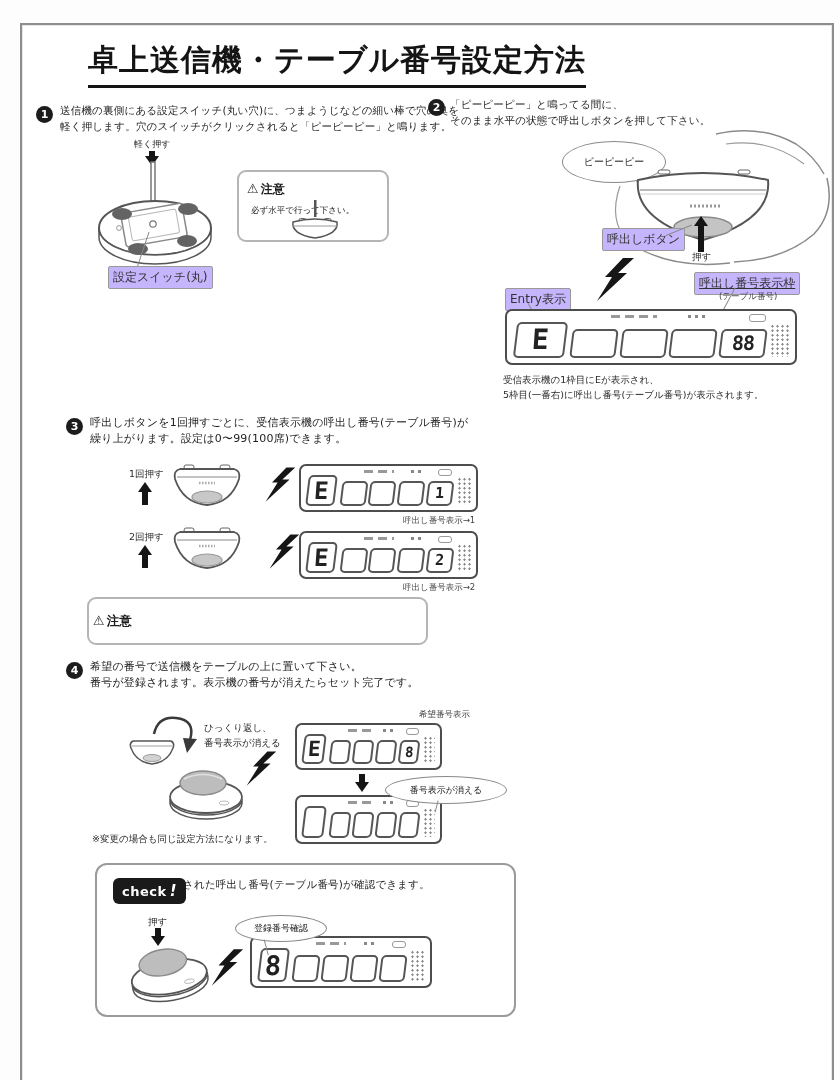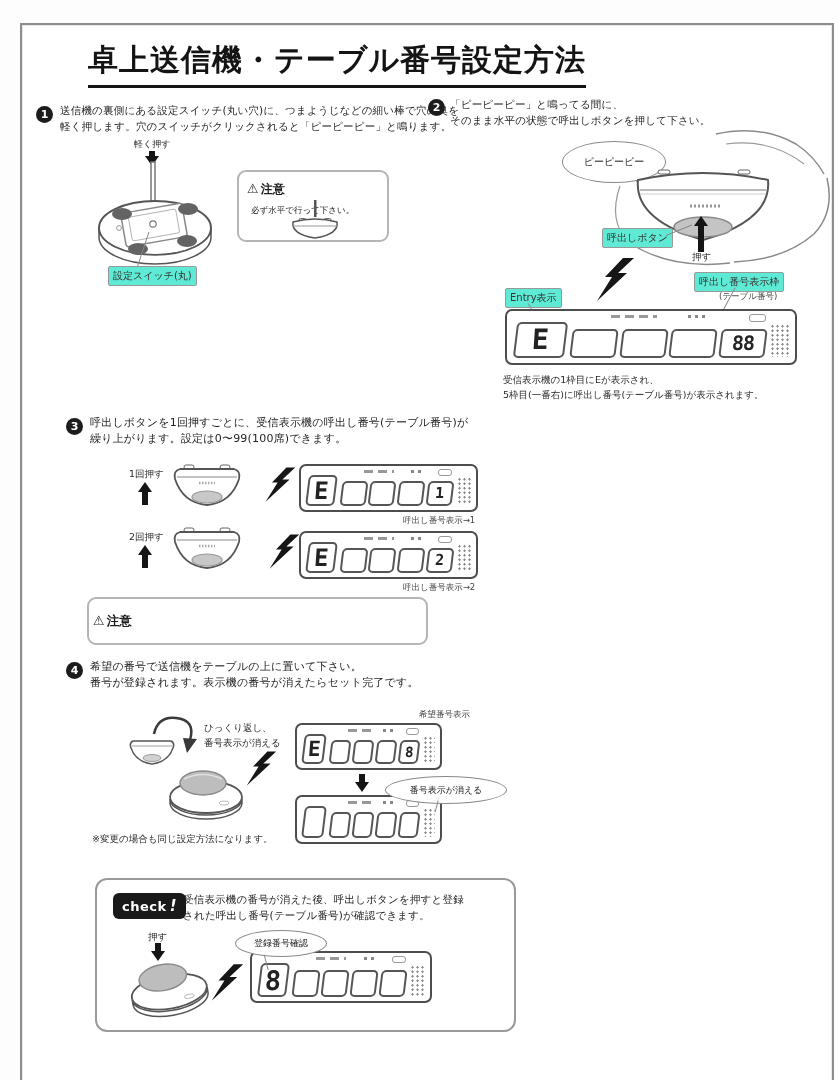--- a/index.html
+++ b/index.html
@@ -7,21 +7,21 @@
         font-family:"DejaVu Sans","Liberation Sans",sans-serif;color:#222;}
   .frame{position:absolute;left:20px;top:23px;width:810px;height:1056px;
          border:2px solid #8d8d8d;box-shadow:inset 0 0 0 1px #e8e8e8;background:#fff;}
   .title{position:absolute;left:88px;top:40px;font-size:30px;font-weight:bold;color:#141414;
          letter-spacing:1px;border-bottom:3px solid #141414;padding-bottom:4px;white-space:nowrap;}
   .stepnum{position:absolute;width:17px;height:17px;border-radius:50%;background:#1c1c1c;color:#fff;
            font-size:11px;font-weight:bold;display:flex;align-items:center;justify-content:center;}
   .btext{position:absolute;font-size:10.5px;line-height:16px;color:#1e1e1e;letter-spacing:.2px;white-space:nowrap;}
   .cap{position:absolute;font-size:9px;color:#2a2a2a;white-space:nowrap;}
   .cap.sm{font-size:8.5px;color:#444;}
-  .lblbox{position:absolute;border:1px solid #999;background:#5eead4;font-size:10px;color:#333;
+  .lblbox{position:absolute;border:1px solid #999;background:#c4b5fd;font-size:12px;color:#333;
           padding:2px 4px;white-space:nowrap;border-radius:2px;}
   .caution{position:absolute;border:2px solid #b5b5b5;border-radius:9px;background:#fff;box-sizing:border-box;}
   .cw{font-weight:bold;font-size:12px;color:#1d1d1d;white-space:nowrap;}
   .warn{font-size:13px;margin-right:2px;}
   .note-s{font-size:9.5px;line-height:15px;color:#2a2a2a;white-space:nowrap;}
   .bubble{position:absolute;border:1.5px solid #8a8a8a;border-radius:50%;background:#fff;
           display:flex;align-items:center;justify-content:center;font-size:9.5px;color:#222;white-space:nowrap;}
   .lline{position:absolute;height:1.3px;background:#8a8a8a;transform-origin:0 50%;}
   .tarrow{position:absolute;display:flex;flex-direction:column;align-items:center;}
   .astem{width:6px;background:#151515;}
@@ -136,21 +136,21 @@
     <div class="astem" style="height:26px;"></div>
   </div>
   <div class="cap" style="left:692px;top:251px;font-size:9.5px;">押す</div>
 
   <svg class="bolt" style="left:590px;top:258px;" width="50" height="44" viewBox="0 0 40 44">
     <polygon points="28,0 10,19 17,19 2,43 32,15 23,15 39,0" fill="#161616"></polygon>
   </svg>
 
   <div class="lblbox" style="left:505px;top:288px;">Entry表示</div>
   <div class="lline" style="left:528px;top:303px;width:24px;transform:rotate(60deg);"></div>
-  <div class="lblbox" style="left:694px;top:272px;">呼出し番号表示枠</div>
+  <div class="lblbox" style="left:694px;top:272px;text-decoration:underline;">呼出し番号表示枠</div>
   <div class="cap sm" style="left:719px;top:291px;">(テーブル番号)</div>
   <div class="lline" style="left:735px;top:287px;width:38px;transform:rotate(118deg);"></div>
 
   <div class="display d-lg" style="left:505px;top:309px;width:292px;height:56px;">
     <span class="marks"></span>
     <span class="marks-dots"></span>
     <span class="dlogo"></span>
     <div class="cells">
       <div class="cell first">
           <span class="digit">E</span>
@@ -345,26 +345,25 @@
           <span class="digit"></span>
         </div>
       <div class="cell">
           <span class="digit"></span>
         </div>
     </div>
     <div class="spk" style="width:12px;"></div>
   </div>
   <div class="note-s" style="position:absolute;left:92px;top:831px;">※変更の場合も同じ設定方法になります。</div>
 
-  <div class="checkpanel" style="left:95px;top:863px;width:417px;height:150px;margin-top:15px;">
+  <div class="checkpanel" style="left:95px;top:863px;width:417px;height:150px;">
     <div class="checkbadge" style="left:16px;top:13px;">
       <span>check</span><span class="excl">!</span>
     </div>
     <div class="btext" style="left:86px;top:11px;position:absolute;">
-      <div>受信表示機の番号が消えた後、呼出しボタンを押すと登録</div>
       <div>された呼出し番号(テーブル番号)が確認できます。</div>
     </div>
     <div class="cap" style="left:51px;top:51px;font-size:9.5px;">押す</div>
     <div class="tarrow" style="left:54px;top:63px;">
       <div class="astem" style="height:8px;"></div>
         <div class="ahead-down"></div>
     </div>
     <svg style="left:28px;top:76px;" width="84" height="62" viewBox="0 0 84 62">
       <g transform="rotate(-10 42 34)">
         <path d="M6,38 a38,17 0 0 0 76,0 l0,5 a38,17 0 0 1 -76,0 z" fill="#fff" stroke="#555" stroke-width="1.5"></path>

